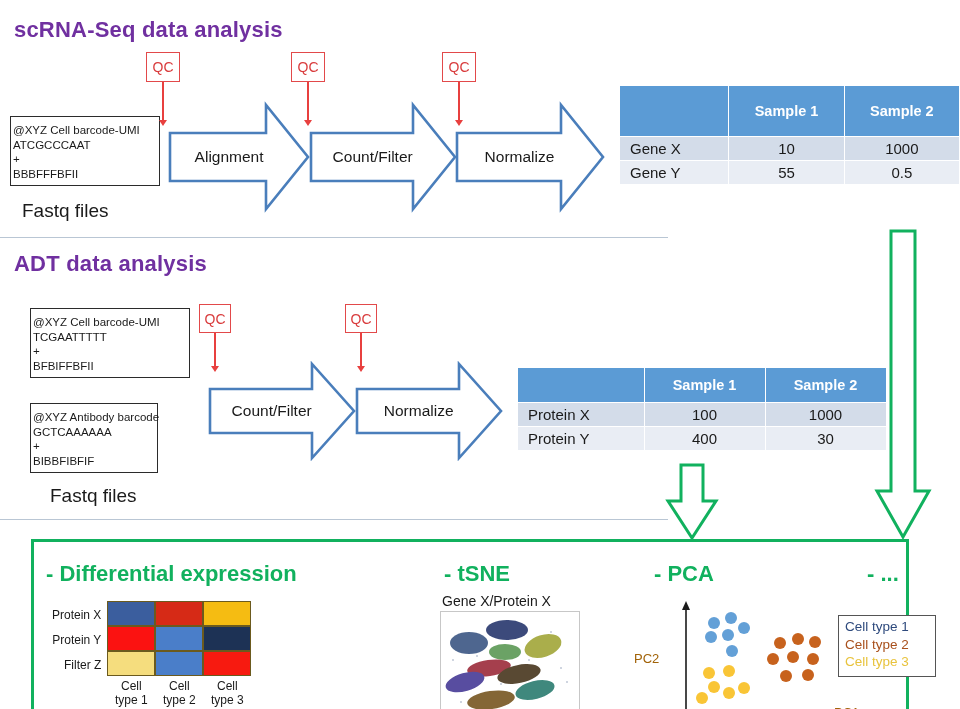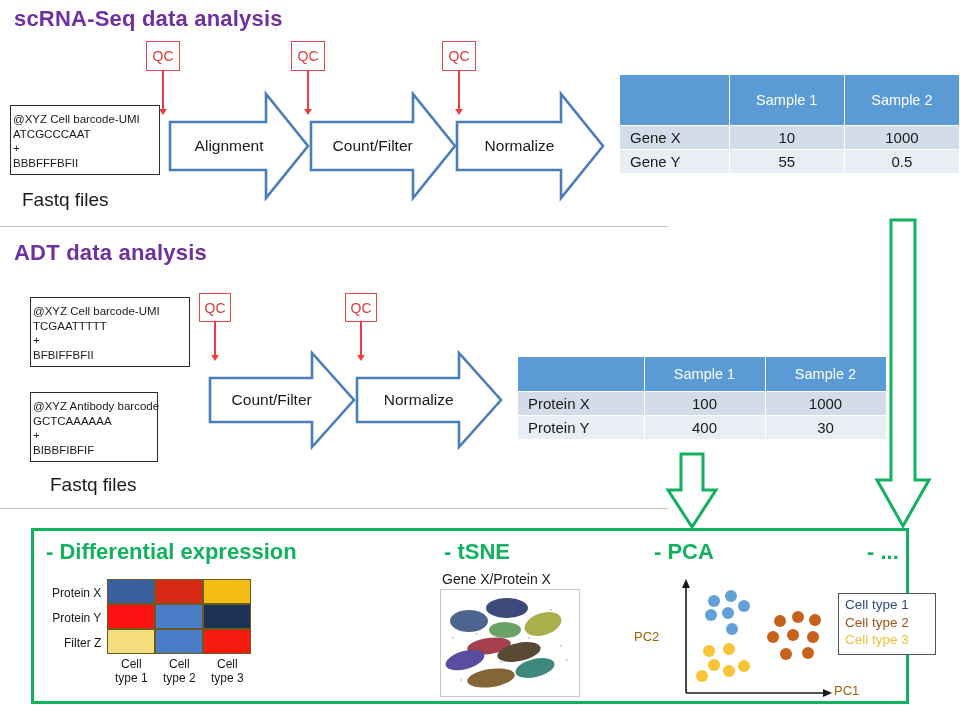--- a/index.html
+++ b/index.html
@@ -1,18 +1,18 @@
 <!DOCTYPE html>
 <html><head>
 <meta charset="utf-8">
 <style>
   html,body{margin:0;padding:0;background:#ffffff;}
   body{width:960px;height:709px;position:relative;overflow:hidden;
        font-family:"Liberation Sans","DejaVu Sans",sans-serif;color:#111;}
-  .abs{position:absolute;}
+  .abs{position:absolute;margin-top:11px;}
   
   .sec-title{font-size:22px;font-weight:bold;color:#7030A0;letter-spacing:.2px;white-space:nowrap;}
   
   .sep{height:1px;background:#b9c6d4;}
   
   .fastq-box{border:1.5px solid #2b2b2b;background:#fff;box-sizing:border-box;
              padding:6px 7px 5px 2px;font-size:11.5px;line-height:14.5px;color:#1a1a1a;}
   .fastq-box div{white-space:nowrap;}
   .fastq-cap{font-size:19px;color:#1a1a1a;white-space:nowrap;}
   
@@ -20,21 +20,21 @@
       display:flex;align-items:center;justify-content:center;box-sizing:border-box;background:#fff;}
   .qc-stem{background:#e8403f;width:1.6px;}
   .qc-head{width:0;height:0;border-left:4px solid transparent;border-right:4px solid transparent;
            border-top:6px solid #e8403f;}
   
   .proc-label{position:absolute;top:0;left:0;width:100%;height:100%;
               display:flex;align-items:center;justify-content:center;
               font-size:15.5px;color:#1a1a1a;padding-right:14%;box-sizing:border-box;}
   
   table.dt{border-collapse:collapse;}
-  table.dt th{background:#5b9bd5;color:#fff;font-size:14.5px;font-weight:normal;
+  table.dt th{background:#5b9bd5;color:#fff;font-size:14.5px;font-weight:bold;
               padding:4px 8px;text-align:center;border:1.5px solid #ffffff;}
   table.dt th.corner{border-left:none;}
   table.dt td{font-size:15px;text-align:center;padding:3px 8px;border:1.5px solid #ffffff;color:#1a1a1a;}
   table.dt tr.r1 td{background:#d3dce9;}
   table.dt tr.r2 td{background:#e9edf4;}
   table.dt td.rowhdr{text-align:left;padding-left:10px;font-size:15px;}
   
   #results-panel{border:3px solid #11b15e;box-sizing:border-box;background:#fff;}
   .res-title{font-size:22px;font-weight:bold;color:#11b15e;white-space:nowrap;}
   .res-sub{font-size:14px;color:#1a1a1a;white-space:nowrap;}

